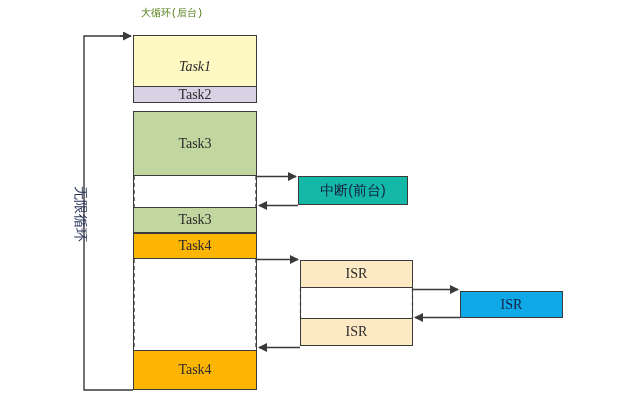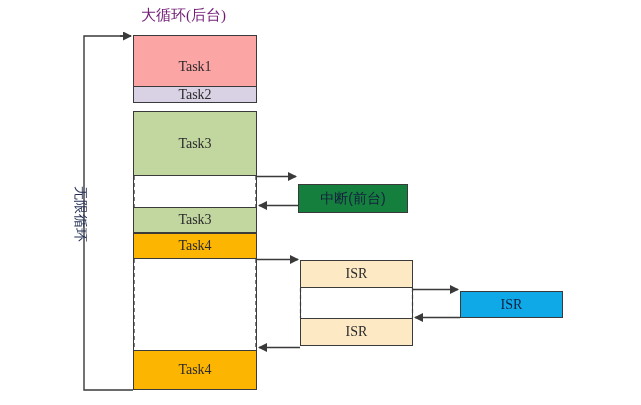--- a/index.html
+++ b/index.html
@@ -2,22 +2,22 @@
 <html><head>
 <meta charset="utf-8">
 <style>
   html,body{margin:0;padding:0;}
   body{
     width:641px;height:405px;background:#ffffff;
     font-family:"Liberation Serif","DejaVu Serif",serif;
     overflow:hidden;position:relative;
   }
   #canvas{position:absolute;left:0;top:0;width:641px;height:405px;}
-  .lbl{position:absolute;white-space:nowrap;color:#701a75;
-       font-family:Liberation Serif, serif;font-size:15px;}
+  .lbl{position:absolute;white-space:nowrap;color:#4d7c0f;
+       font-family:Liberation Mono, monospace;font-size:10px;}
   .blk{position:absolute;box-sizing:border-box;border:1px solid #3a3a3a;
        display:flex;align-items:center;justify-content:center;
        color:#2b2b2b;font-size:14px;
        font-family:"Liberation Serif","DejaVu Serif",serif;}
   .blk.empty{border-left:1px solid #3a3a3a;border-right:1px solid #3a3a3a;
              border-top:none;border-bottom:none;background:transparent;}
   .vlabel{position:absolute;color:#1f2b53;font-size:14px;
           font-family:"Liberation Sans","DejaVu Sans",sans-serif;
           transform-origin:center center;}
   svg{position:absolute;left:0;top:0;overflow:visible;}
@@ -75,41 +75,41 @@
       <line x1="300" y1="347.5" x2="259" y2="347.5" stroke="#3a3a3a" stroke-width="1.4" marker-end="url(#arrL)"></line>
     </g>
   </svg>
 
   <div class="lbl" style="left:141px;top:6px;">大循环(后台)</div>
 
 
   <div class="vlabel" style="left:40px;top:205px;width:80px;text-align:center;transform:rotate(90deg);">无限循环</div>
 
   <div id="blocks">
-      <div class="blk" style="left: 133px; top: 35px; width: 124px; height: 63px; background: #fca5a5;">
+      <div class="blk" style="left: 133px; top: 35px; width: 124px; height: 63px; background: #fef9c3; font-style: italic;">
         <span>Task1</span>
       </div>
       <div class="blk" style="left: 133px; top: 86px; width: 124px; height: 17px; background: rgb(217, 210, 228);">
         <span>Task2</span>
       </div>
       <div class="blk" style="left: 133px; top: 111px; width: 124px; height: 65px; background: rgb(194, 214, 160);">
         <span>Task3</span>
       </div>
       <div class="blk empty" style="left: 133px; top: 176px; width: 124px; height: 31px;"></div>
       <div class="blk" style="left: 133px; top: 207px; width: 124px; height: 26px; background: rgb(194, 214, 160);">
         <span>Task3</span>
       </div>
       <div class="blk" style="left: 133px; top: 233px; width: 124px; height: 26px; background: rgb(252, 181, 0);">
         <span>Task4</span>
       </div>
       <div class="blk empty" style="left: 133px; top: 259px; width: 124px; height: 91px;"></div>
       <div class="blk" style="left: 133px; top: 350px; width: 124px; height: 40px; background: rgb(252, 181, 0);">
         <span>Task4</span>
       </div>
-      <div class="blk" style="left: 298px; top: 184px; width: 110px; height: 29px; background: #15803d;">
+      <div class="blk" style="left: 298px; top: 176px; width: 110px; height: 29px; background: #14b8a6;">
         <span style="font-family: &quot;Liberation Sans&quot;, &quot;DejaVu Sans&quot;, sans-serif; color: rgb(20, 32, 63);">中断(前台)</span>
       </div>
       <div class="blk" style="left: 300px; top: 260px; width: 113px; height: 28px; background: rgb(253, 234, 196);">
         <span style="font-family: &quot;Liberation Serif&quot;, &quot;DejaVu Serif&quot;, serif;">ISR</span>
       </div>
       <div class="blk empty" style="left: 300px; top: 288px; width: 113px; height: 30px;"></div>
       <div class="blk" style="left: 300px; top: 318px; width: 113px; height: 28px; background: rgb(253, 234, 196);">
         <span style="font-family: &quot;Liberation Serif&quot;, &quot;DejaVu Serif&quot;, serif;">ISR</span>
       </div>
       <div class="blk" style="left: 460px; top: 291px; width: 103px; height: 27px; background: rgb(16, 169, 232);">

